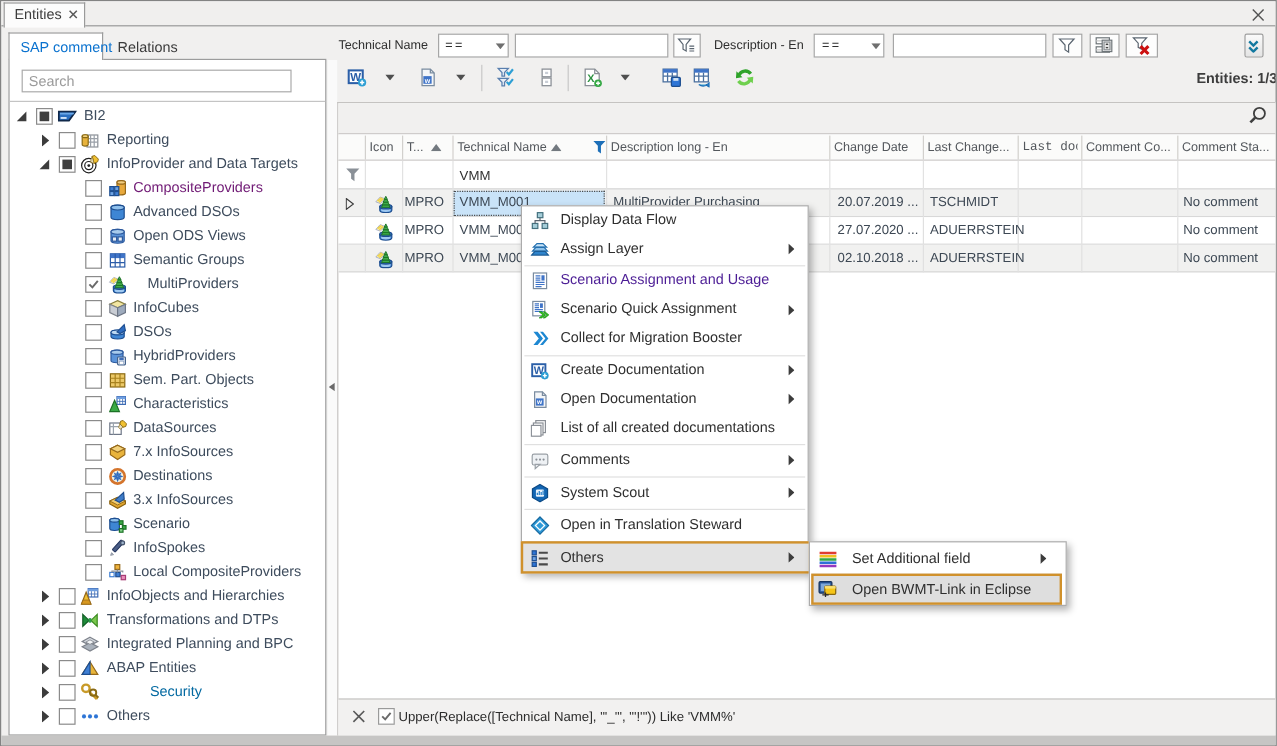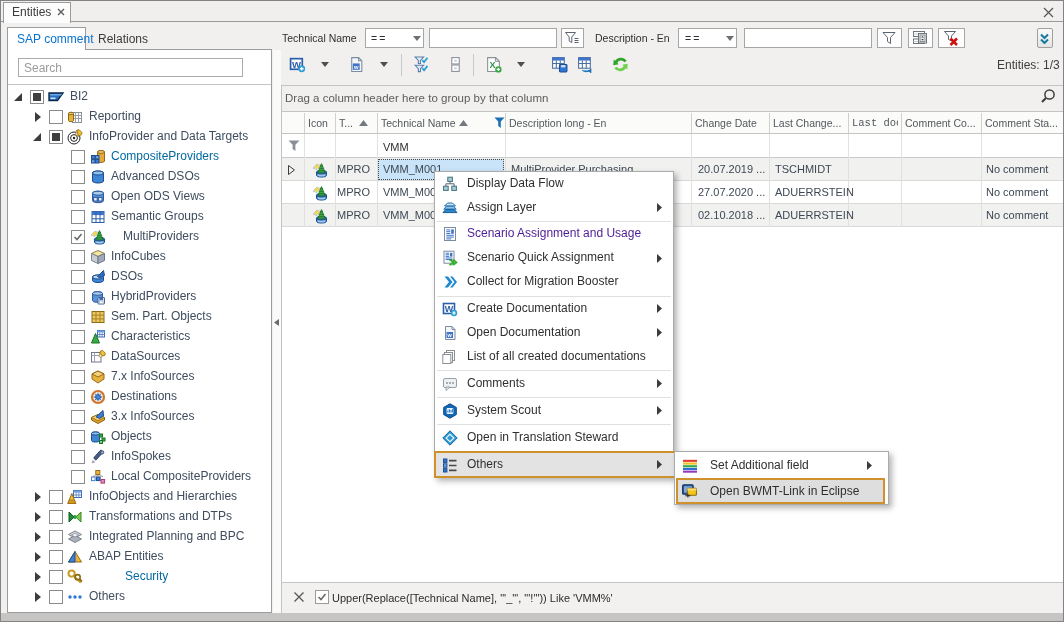--- a/index.html
+++ b/index.html
@@ -109,21 +109,21 @@
 <div class="lbl" style="left:88px;top:128px;color:#3e4c5d;">InfoProvider and Data Targets</div>
 <div class="cb" style="left:70px;top:149px;"></div>
 <svg style="position:absolute;left:89px;top:148px;" width="16" height="16" viewBox="0 0 16 16">
       <path d="M7.5 3 a3.5 1.4 0 0 1 7 0 v9 a3.5 1.4 0 0 1 -7 0 z" fill="#e8a93c" stroke="#96691a"></path>
 <ellipse cx="11" cy="3" rx="3.5" ry="1.4" fill="#f2cd7e" stroke="#96691a"></ellipse>
 <rect x="1.5" y="6.5" width="3.4" height="3.4" fill="#3f7fd4" stroke="#1d4e90"></rect>
 <rect x="5.6" y="6.5" width="3.4" height="3.4" fill="#6fa4e4" stroke="#1d4e90"></rect>
 <rect x="1.5" y="10.6" width="3.4" height="3.4" fill="#6fa4e4" stroke="#1d4e90"></rect>
 <rect x="5.6" y="10.6" width="3.4" height="3.4" fill="#3f7fd4" stroke="#1d4e90"></rect>
     </svg>
-<div class="lbl" style="left:110px;top:148px;color:#0369a1;text-align:right;">CompositeProviders</div>
+<div class="lbl" style="left:110px;top:148px;color:#701a75;text-align:right;">CompositeProviders</div>
 <div class="cb" style="left:70px;top:169px;"></div>
 <svg style="position:absolute;left:89px;top:168px;" width="16" height="16" viewBox="0 0 16 16">
       <path d="M2.5 4 a5.5 2 0 0 1 11 0 v8 a5.5 2 0 0 1 -11 0 z" fill="#3e86d4" stroke="#1d4e90"></path>
 <ellipse cx="8" cy="4" rx="5.5" ry="2" fill="#8fc0ec" stroke="#1d4e90"></ellipse>
     </svg>
 <div class="lbl" style="left:110px;top:168px;color:#3e4c5d;">Advanced DSOs</div>
 <div class="cb" style="left:70px;top:189px;"></div>
 <svg style="position:absolute;left:89px;top:188px;" width="16" height="16" viewBox="0 0 16 16">
       <path d="M2.5 4.2 a5.5 2 0 0 1 11 0 v7.5 a5.5 2 0 0 1 -11 0 z" fill="#5b93d8" stroke="#2d5a9e"></path>
 <ellipse cx="8" cy="4.2" rx="5.5" ry="2" fill="#a8cbec" stroke="#2d5a9e"></ellipse>
@@ -230,21 +230,21 @@
     </svg>
 <div class="lbl" style="left:110px;top:408px;color:#3e4c5d;">3.x InfoSources</div>
 <div class="cb" style="left:70px;top:429px;"></div>
 <svg style="position:absolute;left:89px;top:428px;" width="16" height="16" viewBox="0 0 16 16">
       <path d="M1.5 4.5 a4 1.6 0 0 1 8 0 v7 a4 1.6 0 0 1 -8 0 z" fill="#3e86d4" stroke="#1d4e90"></path>
 <ellipse cx="5.5" cy="4.5" rx="4" ry="1.6" fill="#8fc0ec" stroke="#1d4e90"></ellipse>
 <rect x="9.5" y="5" width="3" height="3" fill="#3aaa46" stroke="#1c7226"></rect>
 <rect x="12" y="9" width="3" height="3" fill="#3aaa46" stroke="#1c7226"></rect>
 <rect x="9.5" y="11.5" width="3" height="3" fill="#7fd086" stroke="#1c7226"></rect>
     </svg>
-<div class="lbl" style="left:110px;top:428px;color:#3e4c5d;">Objects</div>
+<div class="lbl" style="left:110px;top:428px;color:#3e4c5d;">Scenario</div>
 <div class="cb" style="left:70px;top:449px;"></div>
 <svg style="position:absolute;left:89px;top:448px;" width="16" height="16" viewBox="0 0 16 16">
       <rect x="6.8" y="0.5" width="3.2" height="11" rx="0.6" transform="rotate(42 8.4 6)" fill="#4a5d85" stroke="#24355e" stroke-width="0.8"></rect>
 <polygon points="2.2,13.8 4.6,13.2 3.0,11.6" fill="#c9ced6" stroke="#6e7787" stroke-width="0.6"></polygon>
 <circle cx="12.2" cy="3.4" r="1.6" fill="#9fb4cc" stroke="#44536b"></circle>
     </svg>
 <div class="lbl" style="left:110px;top:448px;color:#3e4c5d;">InfoSpokes</div>
 <div class="cb" style="left:70px;top:469px;"></div>
 <svg style="position:absolute;left:89px;top:468px;" width="16" height="16" viewBox="0 0 16 16">
       <rect x="5.8" y="1.5" width="4" height="4" fill="#f0b43c" stroke="#96691a"></rect>
@@ -373,24 +373,23 @@
 <rect x="1.5" y="1.5" width="11" height="2.8" fill="#3f74c8"></rect>
 <path d="M1.5 7 h11 M5 4.3 v7.2 M8.7 4.3 v7.2" stroke="#4a6f9e" fill="none"></path>
 <path d="M5 13.5 q4 3 8 -1 l0 3 l-2.5 -2" fill="#2e9fd4" stroke="#1d6fb8"></path>
     </svg>
 <svg style="position:absolute;left:611px;top:55px;" width="17" height="17" viewBox="0 0 16 16">
       <path d="M12.8 5.2 A5.3 5.3 0 0 0 3.6 6.2" fill="none" stroke="#2fa32a" stroke-width="2.6"></path>
 <polygon points="1.6,3.2 6.3,7.8 1.2,8.6" fill="#2fa32a"></polygon>
 <path d="M3.2 10.8 A5.3 5.3 0 0 0 12.4 9.8" fill="none" stroke="#6fd04e" stroke-width="2.6"></path>
 <polygon points="14.4,12.8 9.7,8.2 14.8,7.4" fill="#6fd04e"></polygon>
     </svg>
-<div class="lbl" style="left:996px;top:57px;color:#3d3d3d;">Entities: 1/3</div>
+<div class="lbl" style="left:996px;top:57px;color:#3d3d3d;font-weight:bold;">Entities: 1/3</div>
 <div class="abs" style="left:280px;top:84px;width:782px;height:528px;background:#fff;border-left:1px solid #c5c3c1;border-top:1px solid #c5c3c1;"></div>
 <div class="abs" style="left:281px;top:85px;width:781px;height:26px;background:#f1f0ef;border-bottom:1px solid #c6c4c2;"></div>
-<div class="lbl f115" style="left:284px;top:91px;color:#5c5c5c;">Drag a column header here to group by that column</div>
 <svg class="abs" style="left:1038px;top:87px;" width="18" height="18" viewBox="0 0 18 18">
       <circle cx="10.5" cy="6.5" r="4.6" fill="none" stroke="#3f3f3f" stroke-width="1.5"></circle>
       <path d="M7 10 L3 14" stroke="#3f3f3f" stroke-width="2.2"></path>
     </svg>
 <div class="abs" style="left:281px;top:111px;width:781px;height:22px;background:#fbfbfa;border-bottom:1px solid #c6c4c2;"></div>
 <div class="abs" style="left:303px;top:112px;width:1px;height:20px;background:#d2d0cd;"></div>
 <div class="cell f10" style="left:307px;top:116px;width:24px;color:#53575c;">Icon</div>
 <div class="abs" style="left:334px;top:112px;width:1px;height:20px;background:#d2d0cd;"></div>
 <div class="cell f10" style="left:338px;top:116px;width:35px;color:#53575c;">T...</div>
 <div class="abs" style="left:376px;top:112px;width:1px;height:20px;background:#d2d0cd;"></div>

